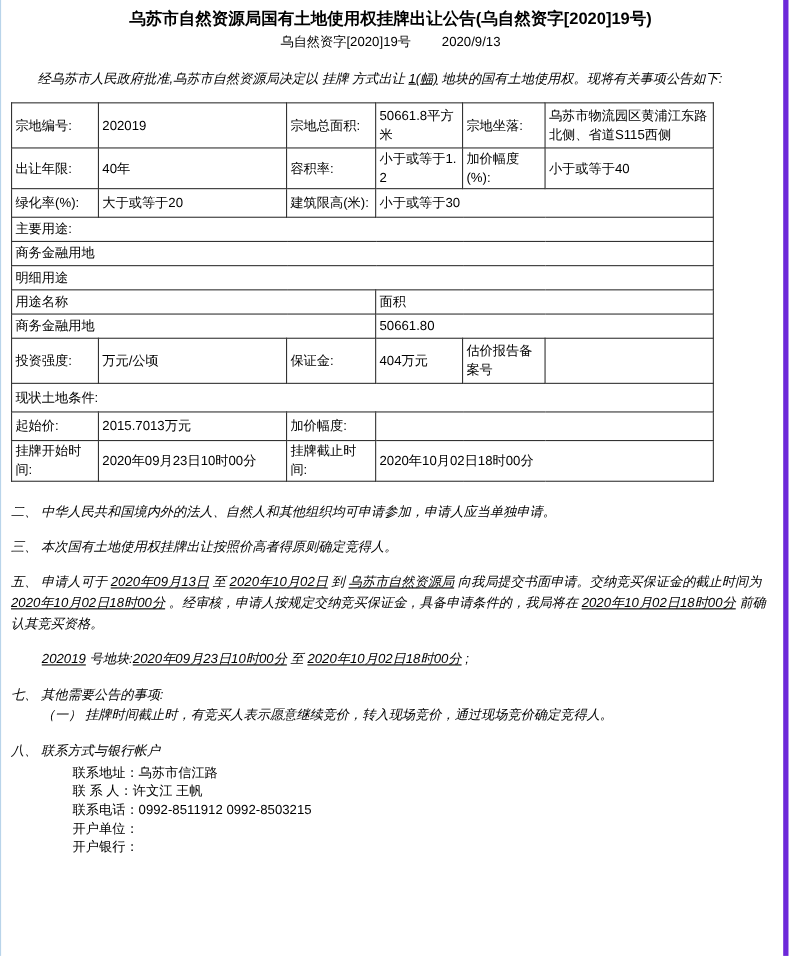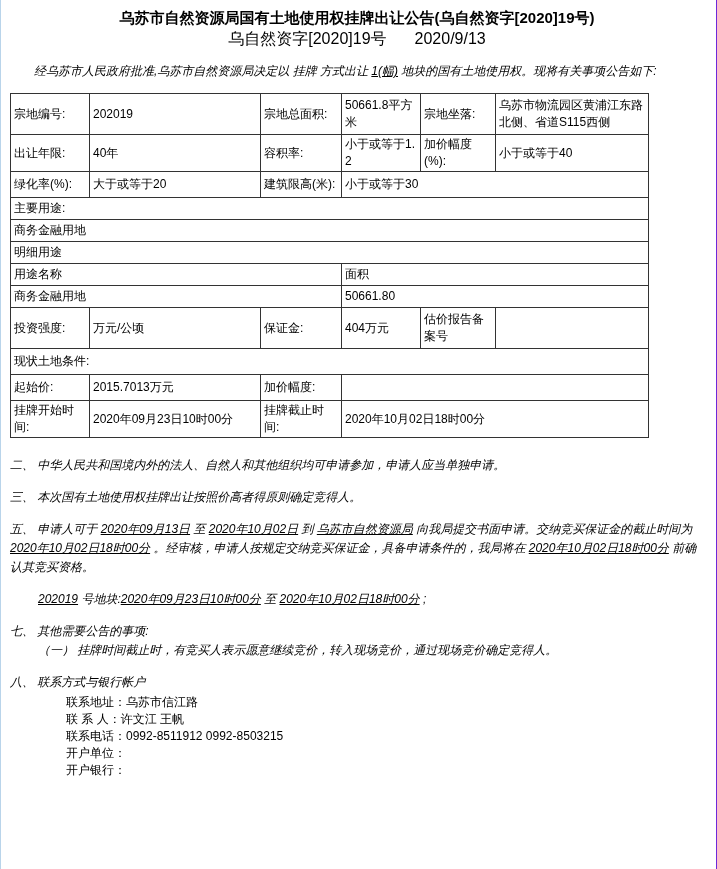--- a/index.html
+++ b/index.html
@@ -1,24 +1,24 @@
 <!DOCTYPE html>
 <html><head>
 <meta charset="utf-8">
 <style>
   html,body { margin:0; padding:0; background:#fff; }
   body { font-family:"Liberation Sans","DejaVu Sans",sans-serif; color:#000; font-size:12px; }
   .page {
     position:relative; width:717px; height:869px; box-sizing:border-box;
     margin:0; background:#fff; overflow:hidden;
-    border-left:1px solid #b9d4ea; border-right:1px solid #6d28d9;
+    border-left:1px solid #b9d4ea; border-right:5px solid #6d28d9;
     padding:6px 12px 0 9px;
   }
   .title { font-size:15px; font-weight:bold; text-align:center; line-height:19px; margin:2px 0 4px 0; }
-  .subtitle { text-align:center; font-size:16px; line-height:15px; margin:0 0 16px 0; }
+  .subtitle { text-align:center; font-size:12px; line-height:15px; margin:0 0 16px 0; }
   .subtitle .docno { margin-right:28px; }
   p { margin:0 0 13px 0; line-height:19px; font-size:12px;font-style:italic; }
   .intro { text-indent:2em; margin-bottom:12px; }
   .sec-heading { margin-bottom:10px; }
   .after-table { margin-top:18px; }
   .sub-line { padding-left:28px; }
   .u { text-decoration:underline; }
   table.parcel {
     border-collapse:collapse; table-layout:fixed; width:638px;
     margin:0 0 5px 0; font-size:12px;

